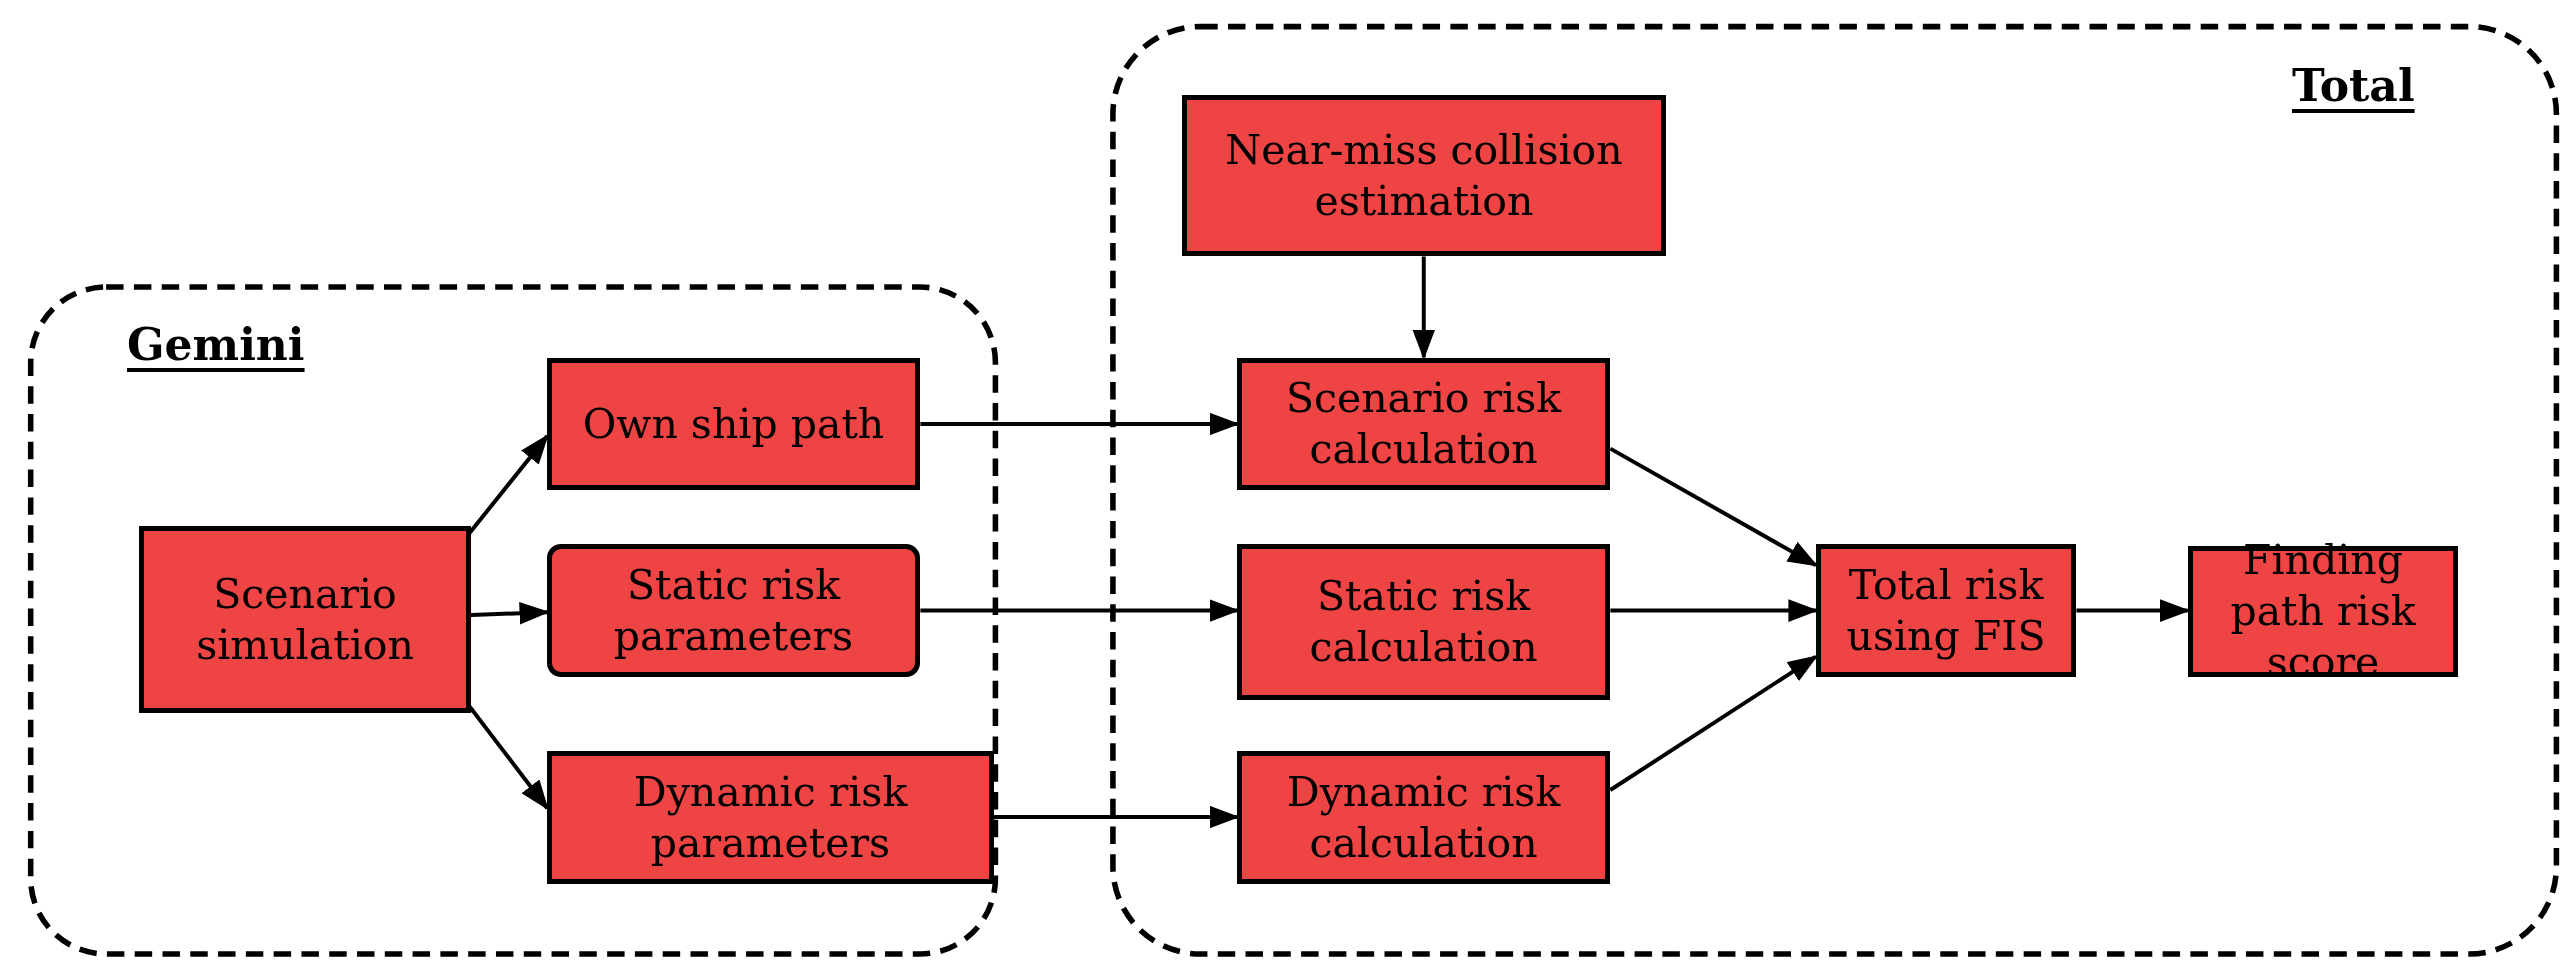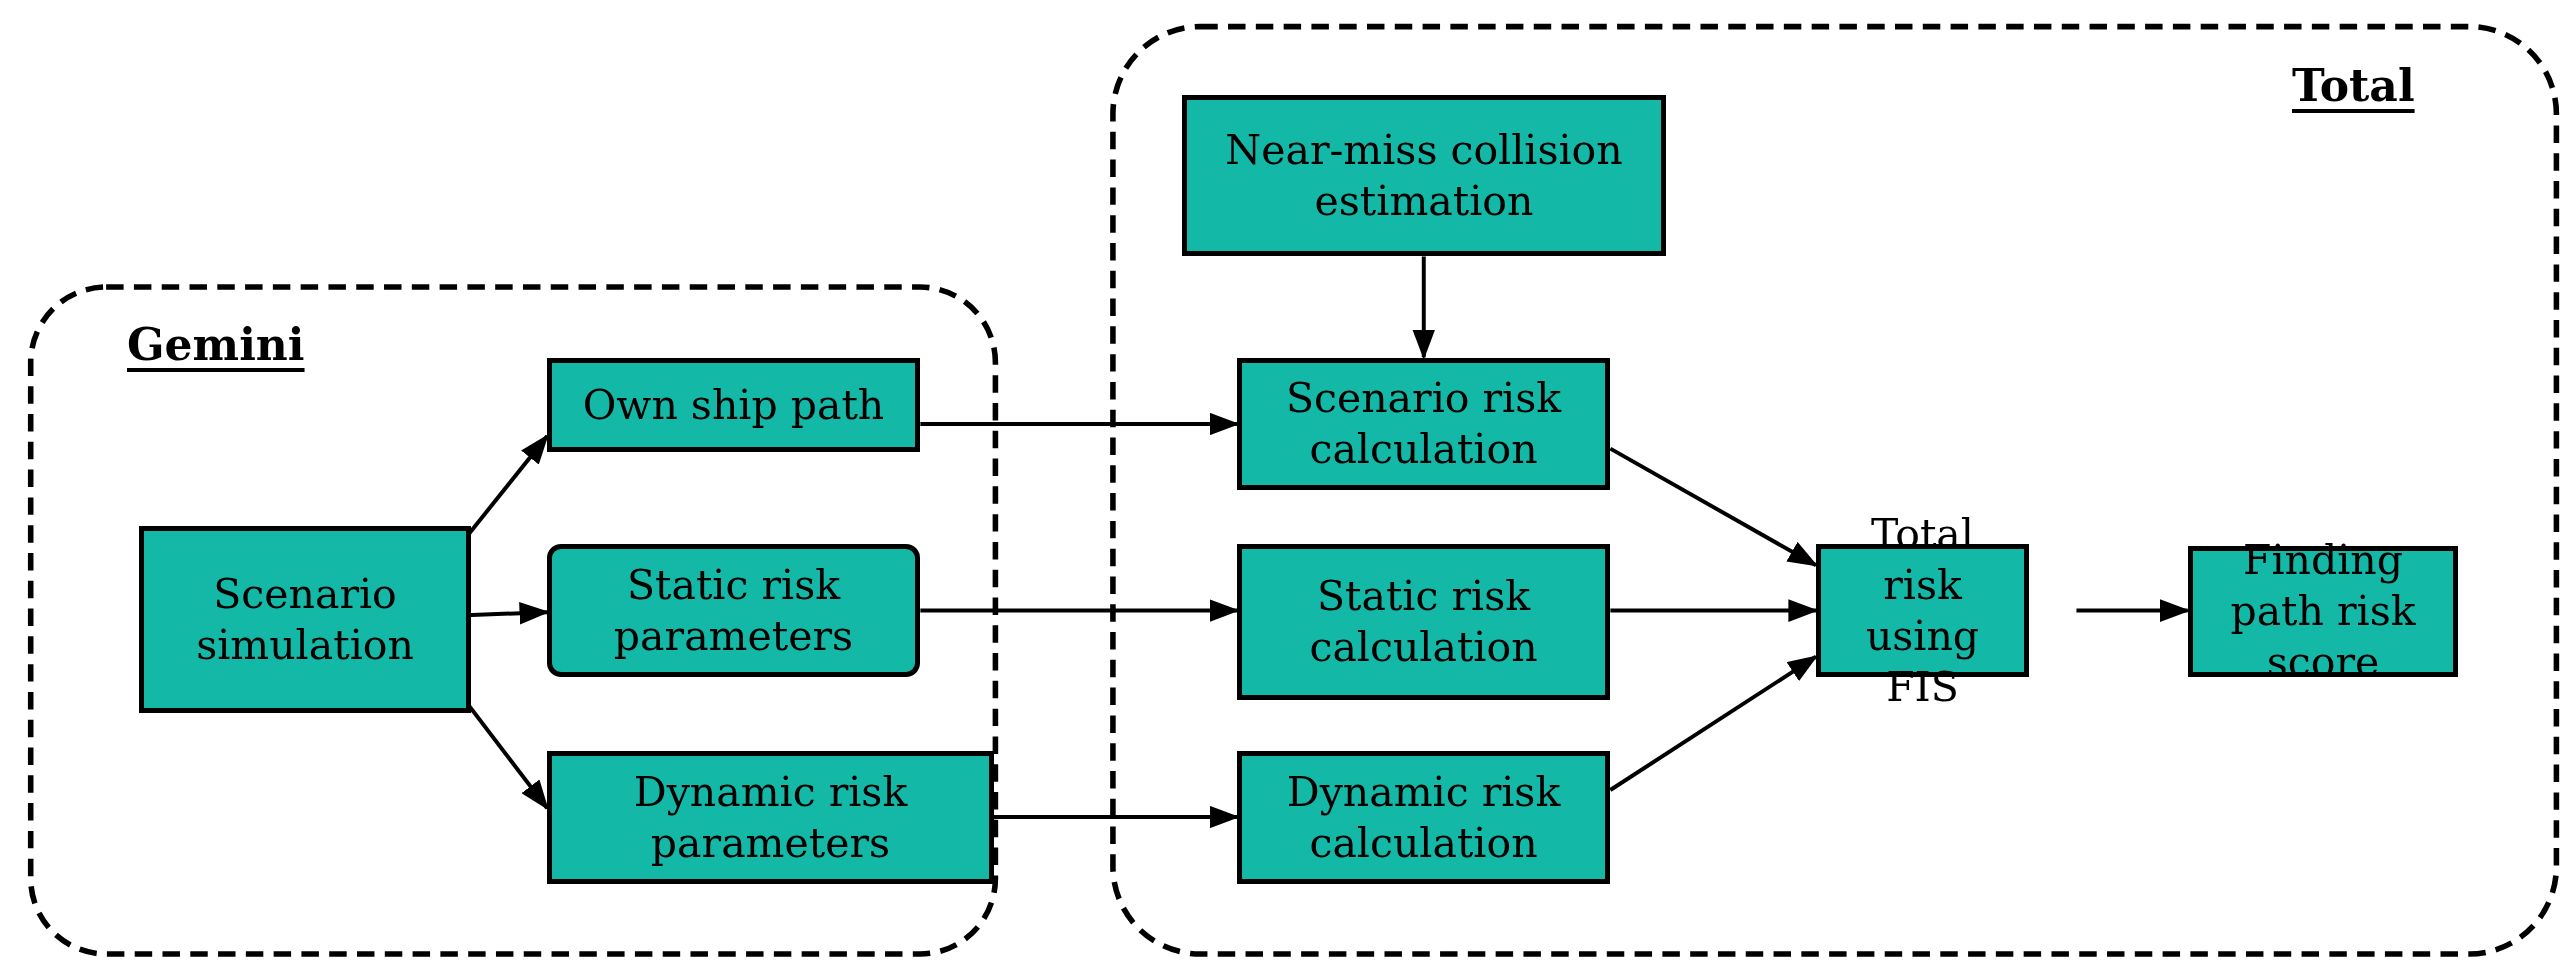--- a/index.html
+++ b/index.html
@@ -21,21 +21,21 @@
     left: 0;
     top: 0;
     width: 2576px;
     height: 979px;
     pointer-events: none;
   }
   .node {
     position: absolute;
     box-sizing: border-box;
     border: 5.6px solid #000000;
-    background: #14b8a6;
+    background: #ef4444;
     display: flex;
     align-items: center;
     justify-content: center;
     text-align: center;
     font-size: 41px;
     line-height: 51px;
     padding: 0 24px;
   }
   .group-label {
     position: absolute;
@@ -76,21 +76,21 @@
     <line x1="2615" y1="769" x2="2755" y2="769" stroke="#000000" stroke-width="5" marker-end="url(#arrowhead)"></line>
   </svg>
 
   <div class="group-label" style="left:127px; top:318px;">Gemini</div>
   <div class="group-label" style="left:2292px; top:59px;">Total</div>
 
   <div class="node" style="left:101px; top:526px; width:332px; height:187px;margin-left:38px;">
     <span>Scenario simulation</span>
   </div>
 
-  <div class="node" style="left:547px; top:358px; width:373px; height:94px;">
+  <div class="node" style="left:547px; top:358px; width:373px; height:132px;">
     <span>Own ship path</span>
   </div>
 
   <div class="node" style="left:547px; top:544px; width:373px; height:133px;border-radius:14px;">
     <span>Static risk parameters</span>
   </div>
 
   <div class="node" style="left:547px; top:751px; width:447px; height:133px;">
     <span>Dynamic risk parameters</span>
   </div>
@@ -104,21 +104,21 @@
   </div>
 
   <div class="node" style="left:1237px; top:544px; width:373px; height:156px;">
     <span>Static risk calculation</span>
   </div>
 
   <div class="node" style="left:1237px; top:751px; width:373px; height:133px;">
     <span>Dynamic risk calculation</span>
   </div>
 
-  <div class="node" style="left:1816px; top:544px; width:213px; height:133px;">
+  <div class="node" style="left:1816px; top:544px; width:260px; height:133px;">
     <span>Total risk using FIS</span>
   </div>
 
   <div class="node" style="left:2188px; top:546px; width:270px; height:131px;">
     <span>Finding path risk score</span>
   </div>
 
 </div>
 
 

